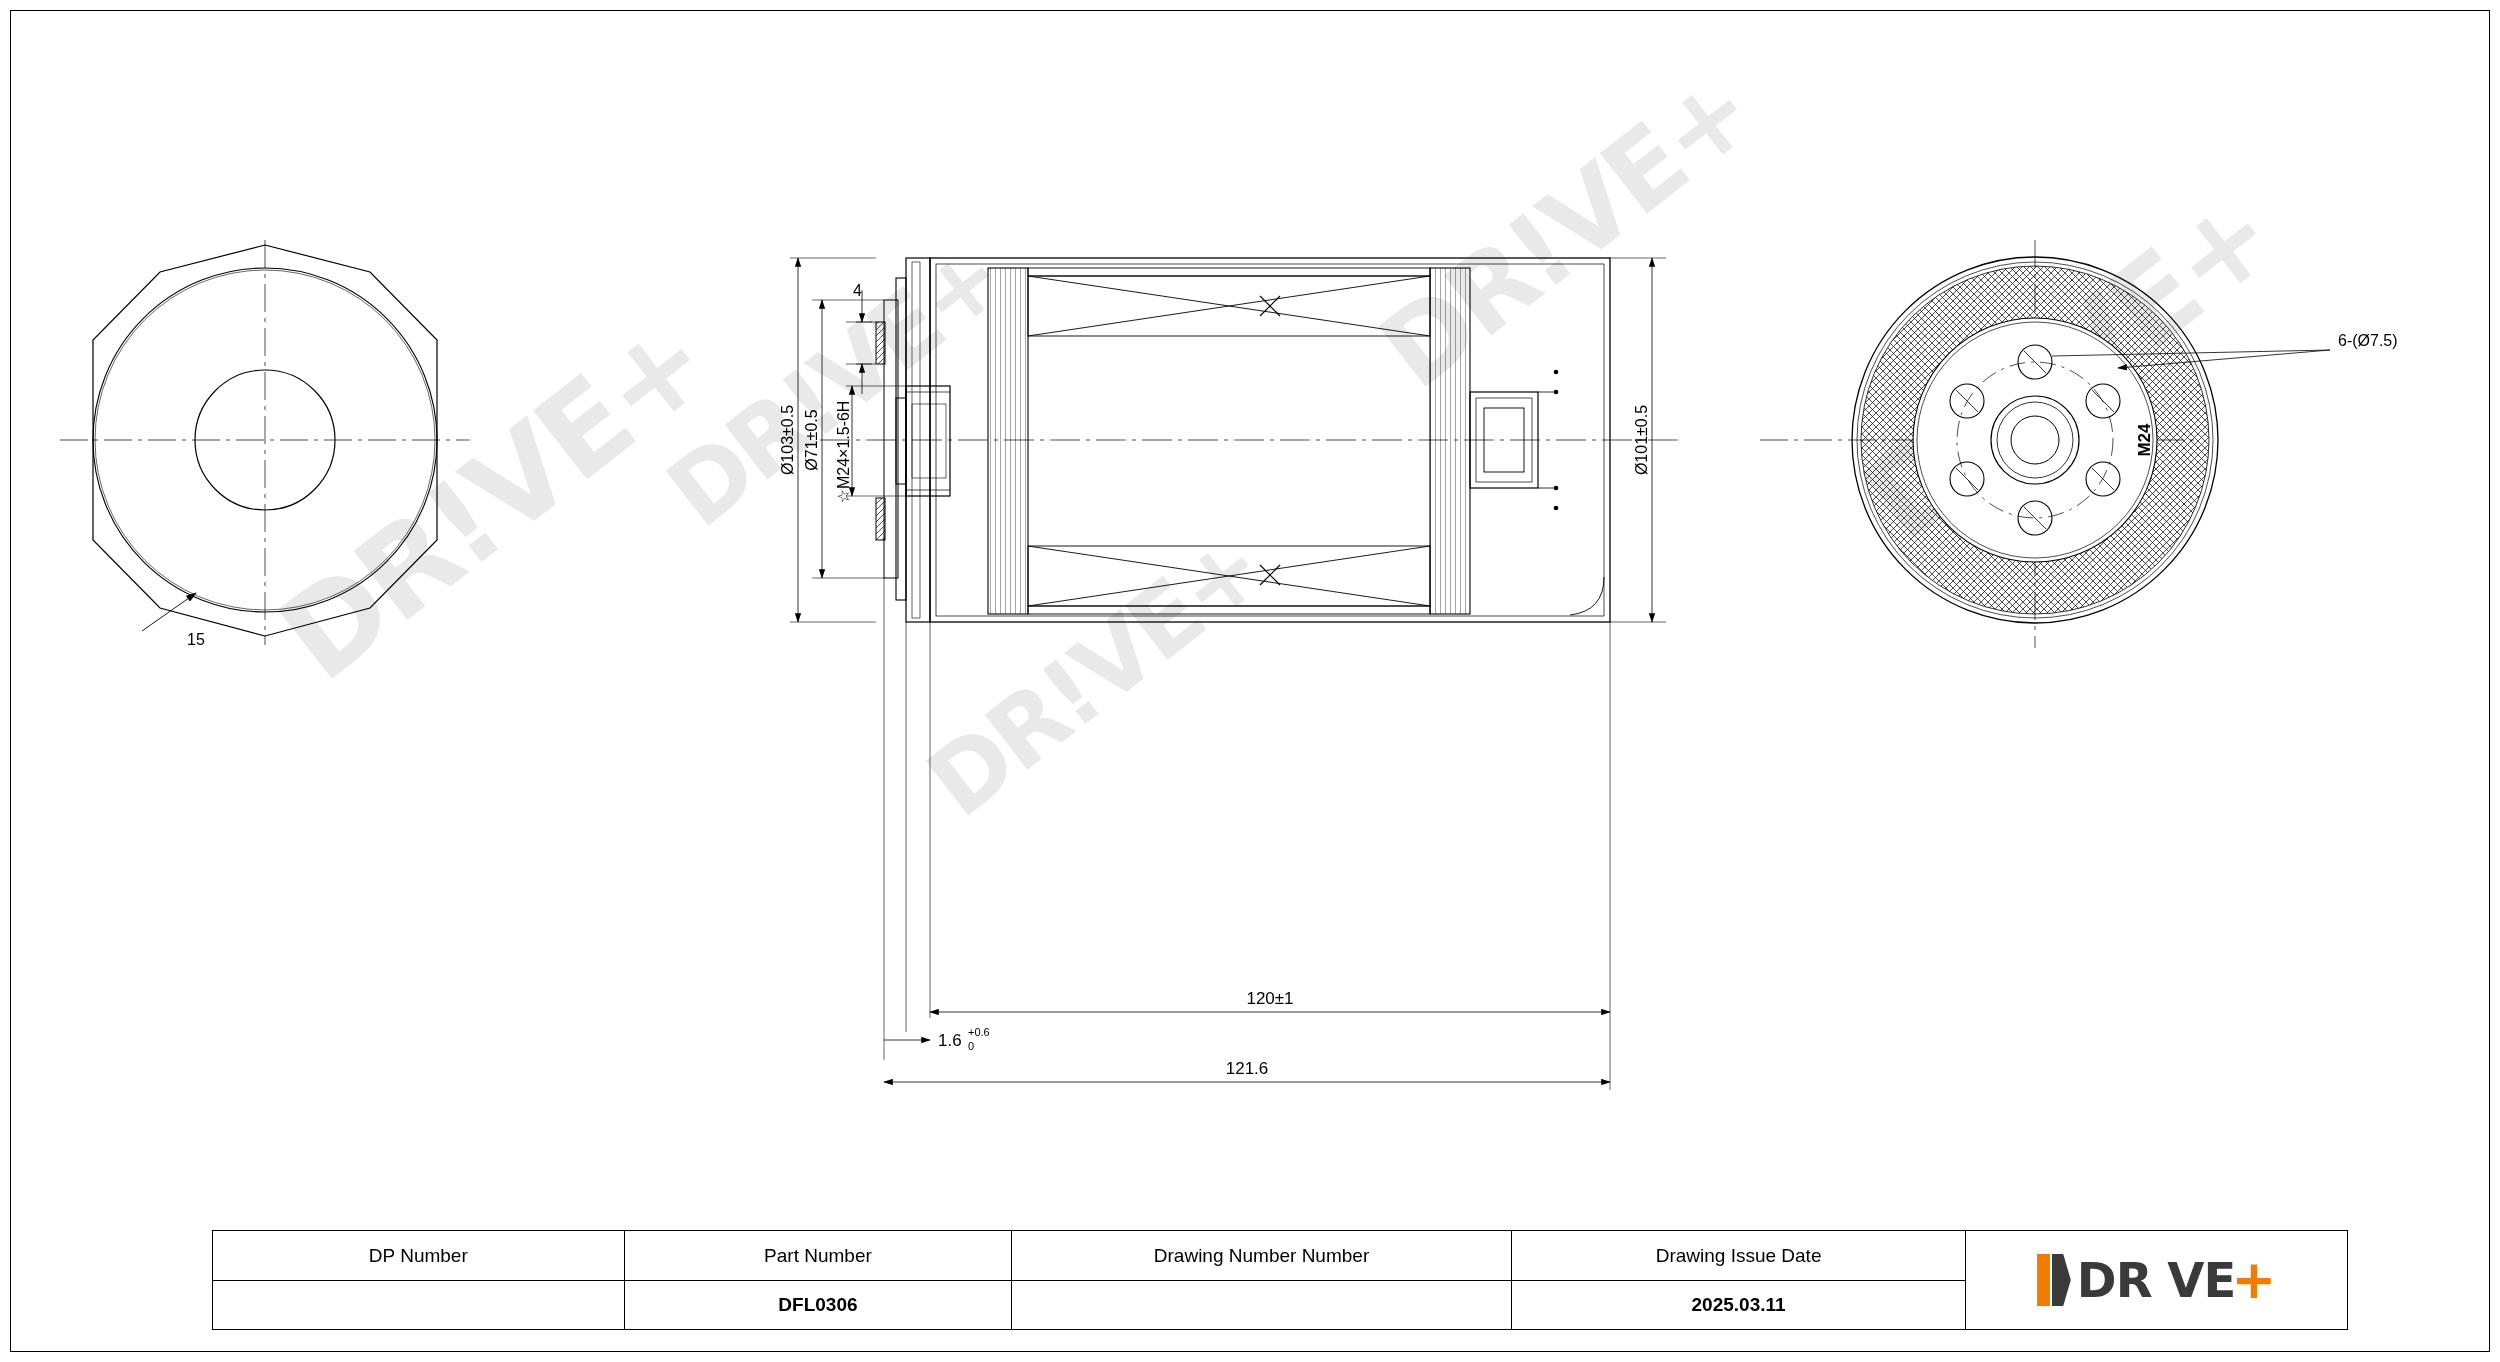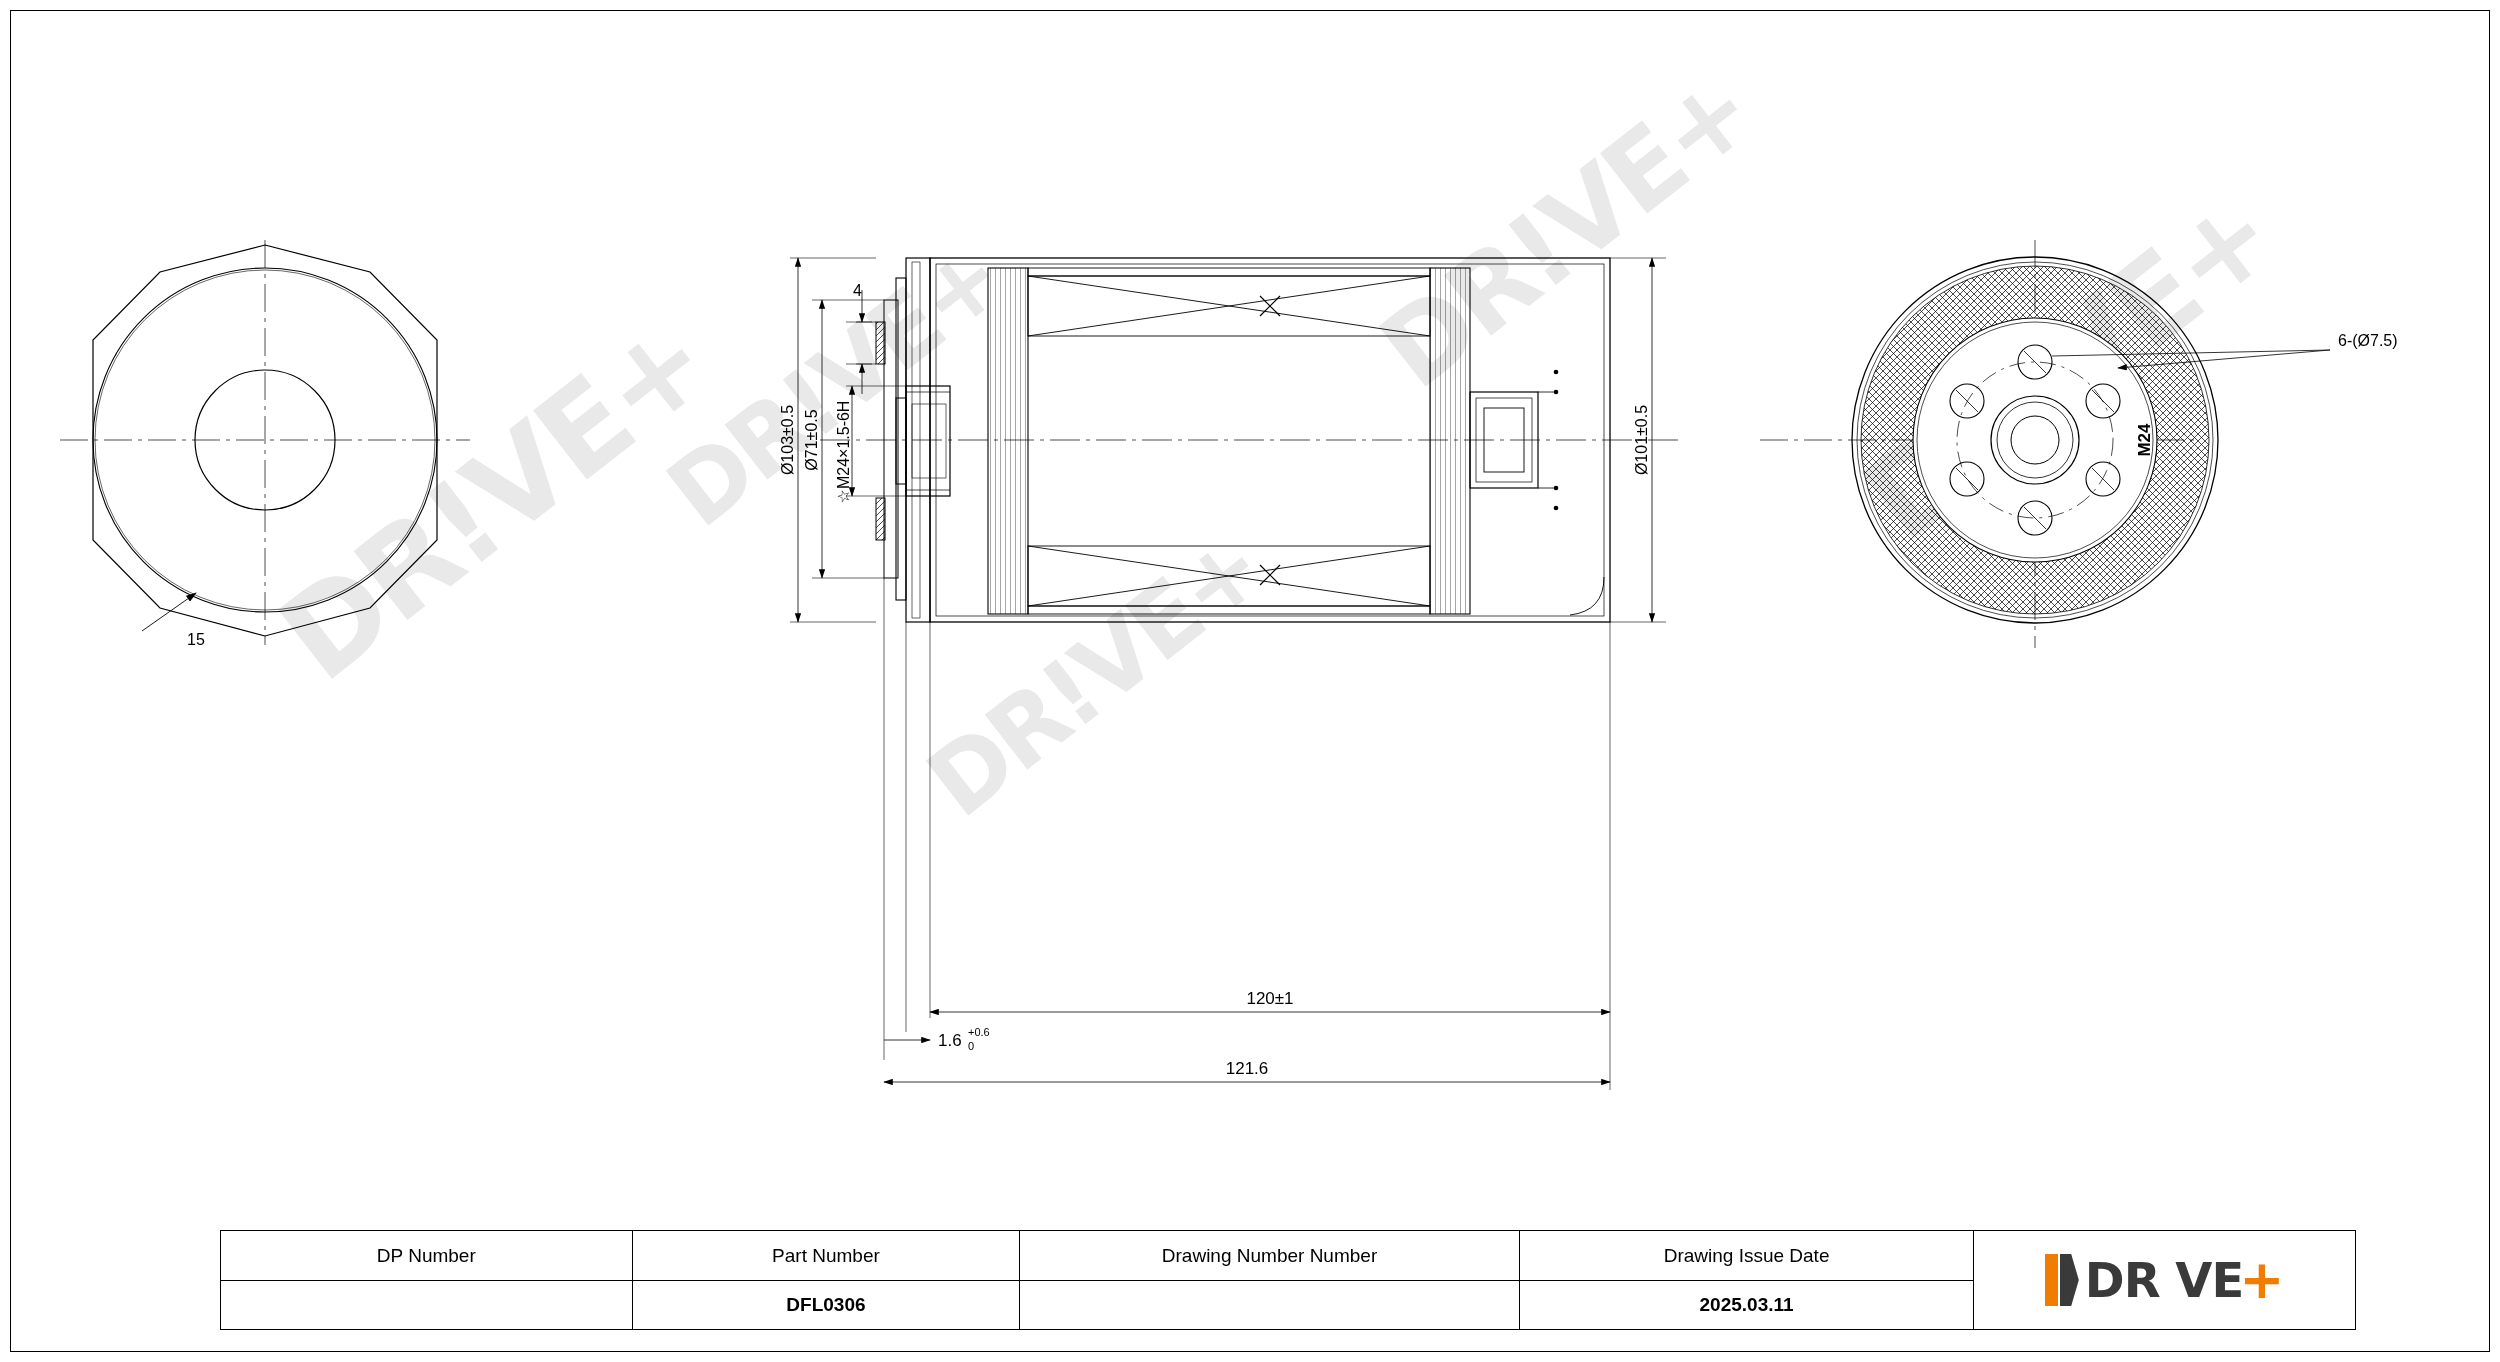--- a/index.html
+++ b/index.html
@@ -51,21 +51,21 @@
   }
   .wm1 { left: 245px; top: 430px; }
   .wm2 { left: 640px; top: 330px; font-size: 95px; }
   .wm3 { left: 900px; top: 620px; font-size: 95px; }
   .wm4 { left: 1350px; top: 170px; font-size: 105px; }
   .wm5 { left: 1830px; top: 300px; font-size: 115px; }
 
   
   .titleblock {
     position: absolute;
-    left: 220px;
+    left: 212px;
     top: 1230px;
     width: 2136px;
     height: 100px;
     border: 1.4px solid #000;
     box-sizing: border-box;
     display: flex;
   }
   .tb-col {
     display: flex;
     flex-direction: column;

